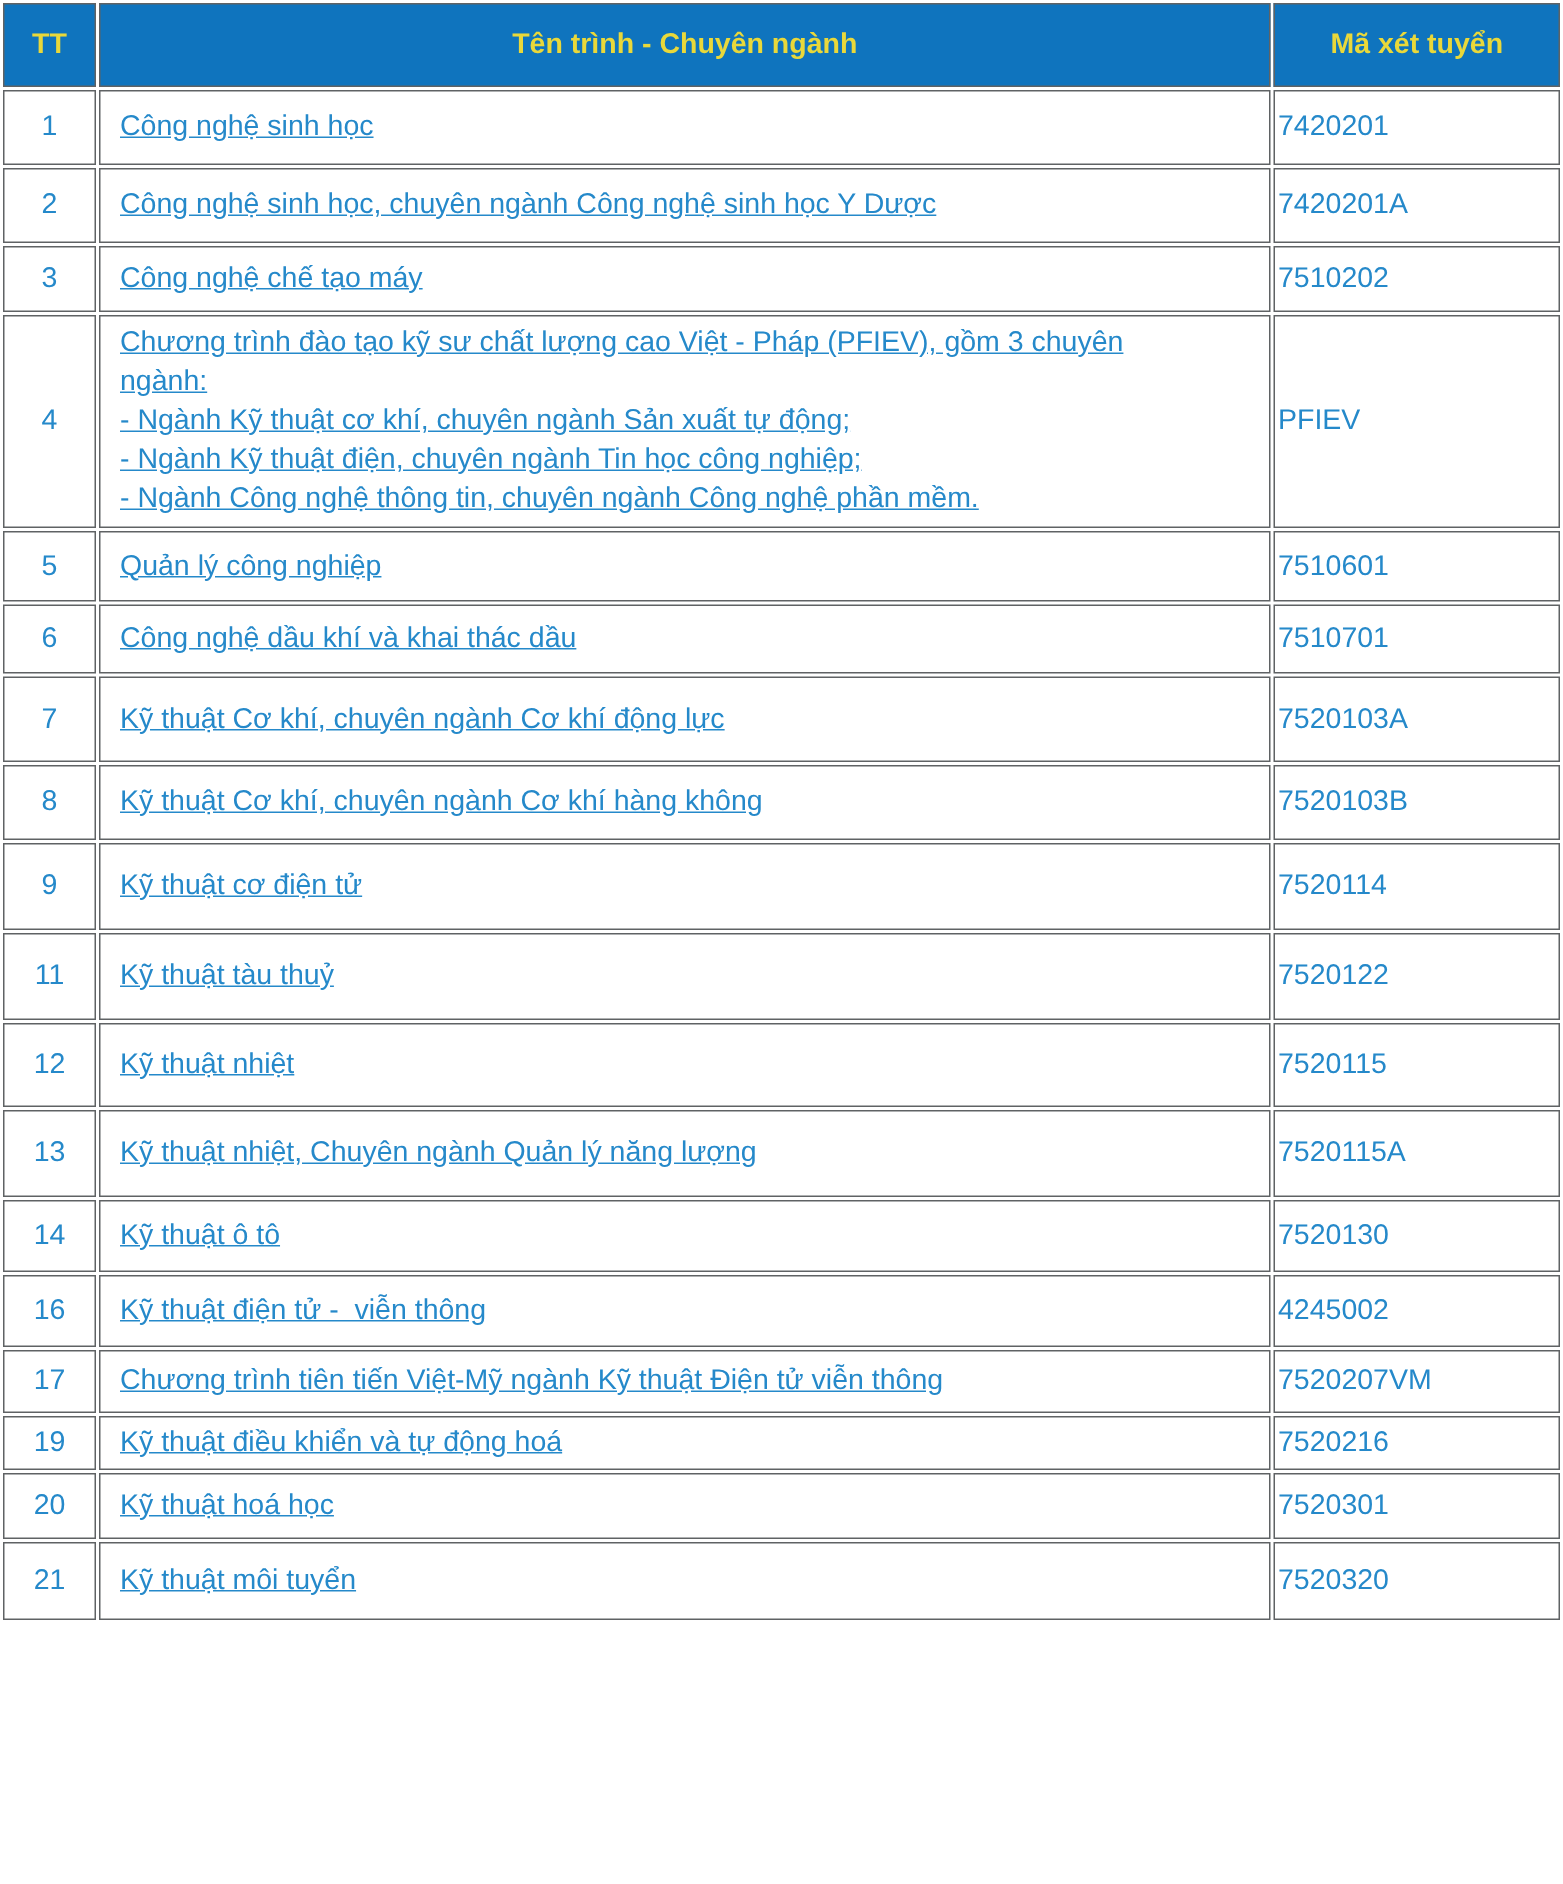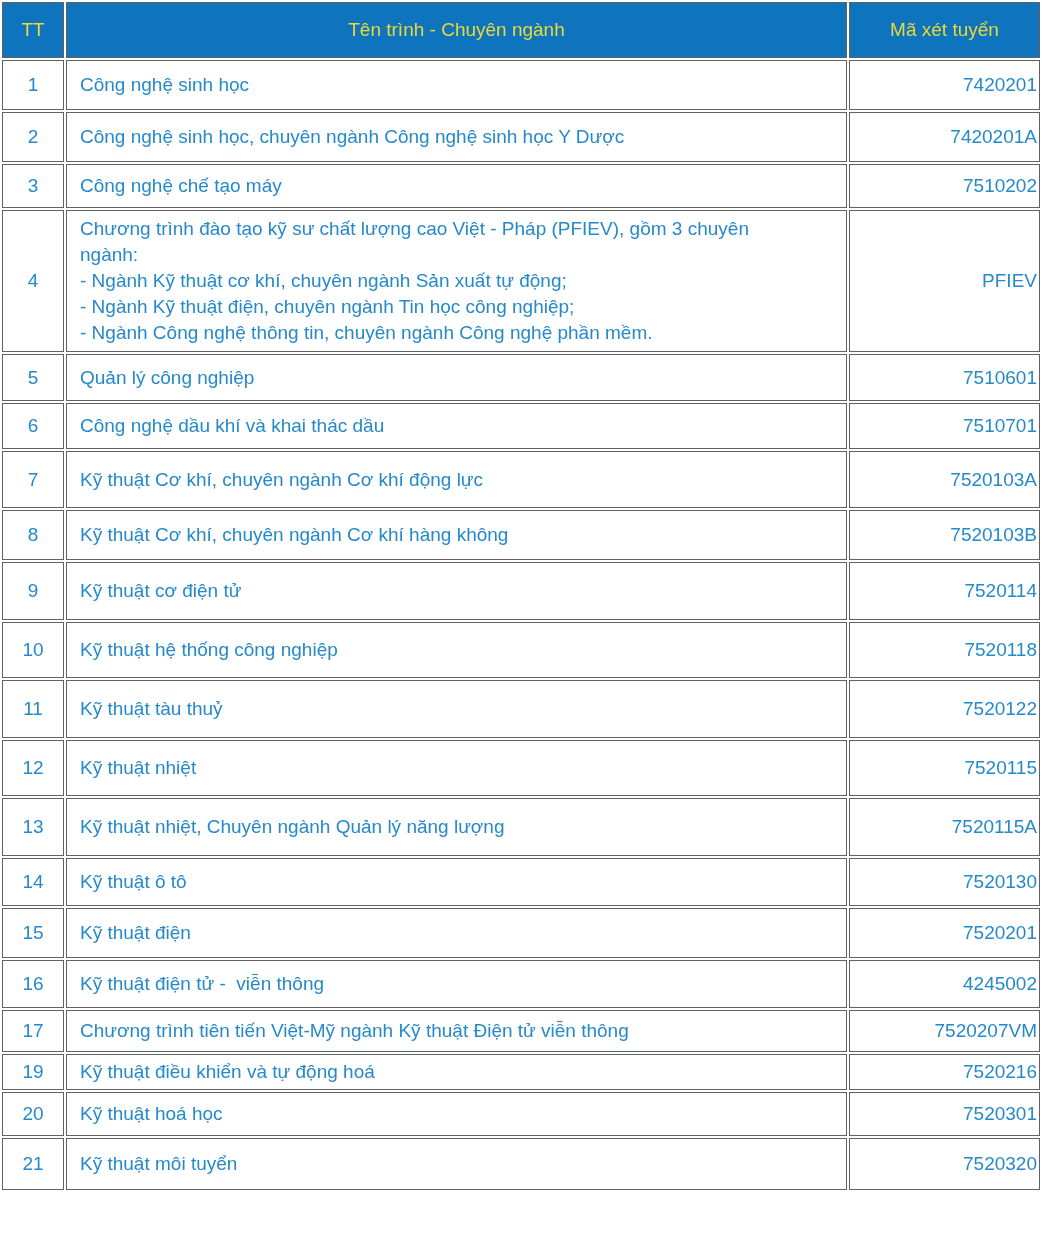--- a/index.html
+++ b/index.html
@@ -30,42 +30,43 @@
   table.admissions th,
   table.admissions td {
     border: 1px solid var(--border-color);
     vertical-align: middle;
     overflow: hidden;
   }
   th.hdr {
     background: var(--header-bg);
     color: var(--header-text);
     font-size: 19px;
-    font-weight: normal;
+    font-weight: bold;
     text-align: center;
     padding: 4px 2px;
   }
   td.tt-cell {
     color: var(--body-text);
     font-size: 19px;
     text-align: center;
     padding: 2px;
   }
   td.name-cell {
     color: var(--body-text);
     font-size: 19px;
     text-align: left;
     padding: 4px 10px 4px 13px;
     white-space: pre-wrap;
     line-height: 26px;
+    text-decoration: underline;
   }
   td.code-cell {
     color: var(--body-text);
     font-size: 19px;
-    text-align: right;
+    text-align: left;
     padding: 2px;
   }
 </style>
 </head>
 <body>
 
 <div class="page">
   <table class="admissions">
     <colgroup>
       <col style="width:62px">
@@ -122,49 +123,39 @@
       <tr style="height:50px">
         <td class="tt-cell">8</td>
         <td class="name-cell">Kỹ thuật Cơ khí, chuyên ngành Cơ khí hàng không</td>
         <td class="code-cell">7520103B</td>
       </tr>
       <tr style="height:58px">
         <td class="tt-cell">9</td>
         <td class="name-cell">Kỹ thuật cơ điện tử</td>
         <td class="code-cell">7520114</td>
       </tr>
-      <tr style="height:56px">
-        <td class="tt-cell">10</td>
-        <td class="name-cell">Kỹ thuật hệ thống công nghiệp</td>
-        <td class="code-cell">7520118</td>
-      </tr>
       <tr style="height:58px">
         <td class="tt-cell">11</td>
         <td class="name-cell">Kỹ thuật tàu thuỷ</td>
         <td class="code-cell">7520122</td>
       </tr>
       <tr style="height:56px">
         <td class="tt-cell">12</td>
         <td class="name-cell">Kỹ thuật nhiệt</td>
         <td class="code-cell">7520115</td>
       </tr>
       <tr style="height:58px">
         <td class="tt-cell">13</td>
         <td class="name-cell">Kỹ thuật nhiệt, Chuyên ngành Quản lý năng lượng</td>
         <td class="code-cell">7520115A</td>
       </tr>
       <tr style="height:48px">
         <td class="tt-cell">14</td>
         <td class="name-cell">Kỹ thuật ô tô</td>
         <td class="code-cell">7520130</td>
-      </tr>
-      <tr style="height:50px">
-        <td class="tt-cell">15</td>
-        <td class="name-cell">Kỹ thuật điện</td>
-        <td class="code-cell">7520201</td>
       </tr>
       <tr style="height:48px">
         <td class="tt-cell">16</td>
         <td class="name-cell">Kỹ thuật điện tử -  viễn thông</td>
         <td class="code-cell">4245002</td>
       </tr>
       <tr style="height:42px">
         <td class="tt-cell">17</td>
         <td class="name-cell">Chương trình tiên tiến Việt-Mỹ ngành Kỹ thuật Điện tử viễn thông</td>
         <td class="code-cell">7520207VM</td>

